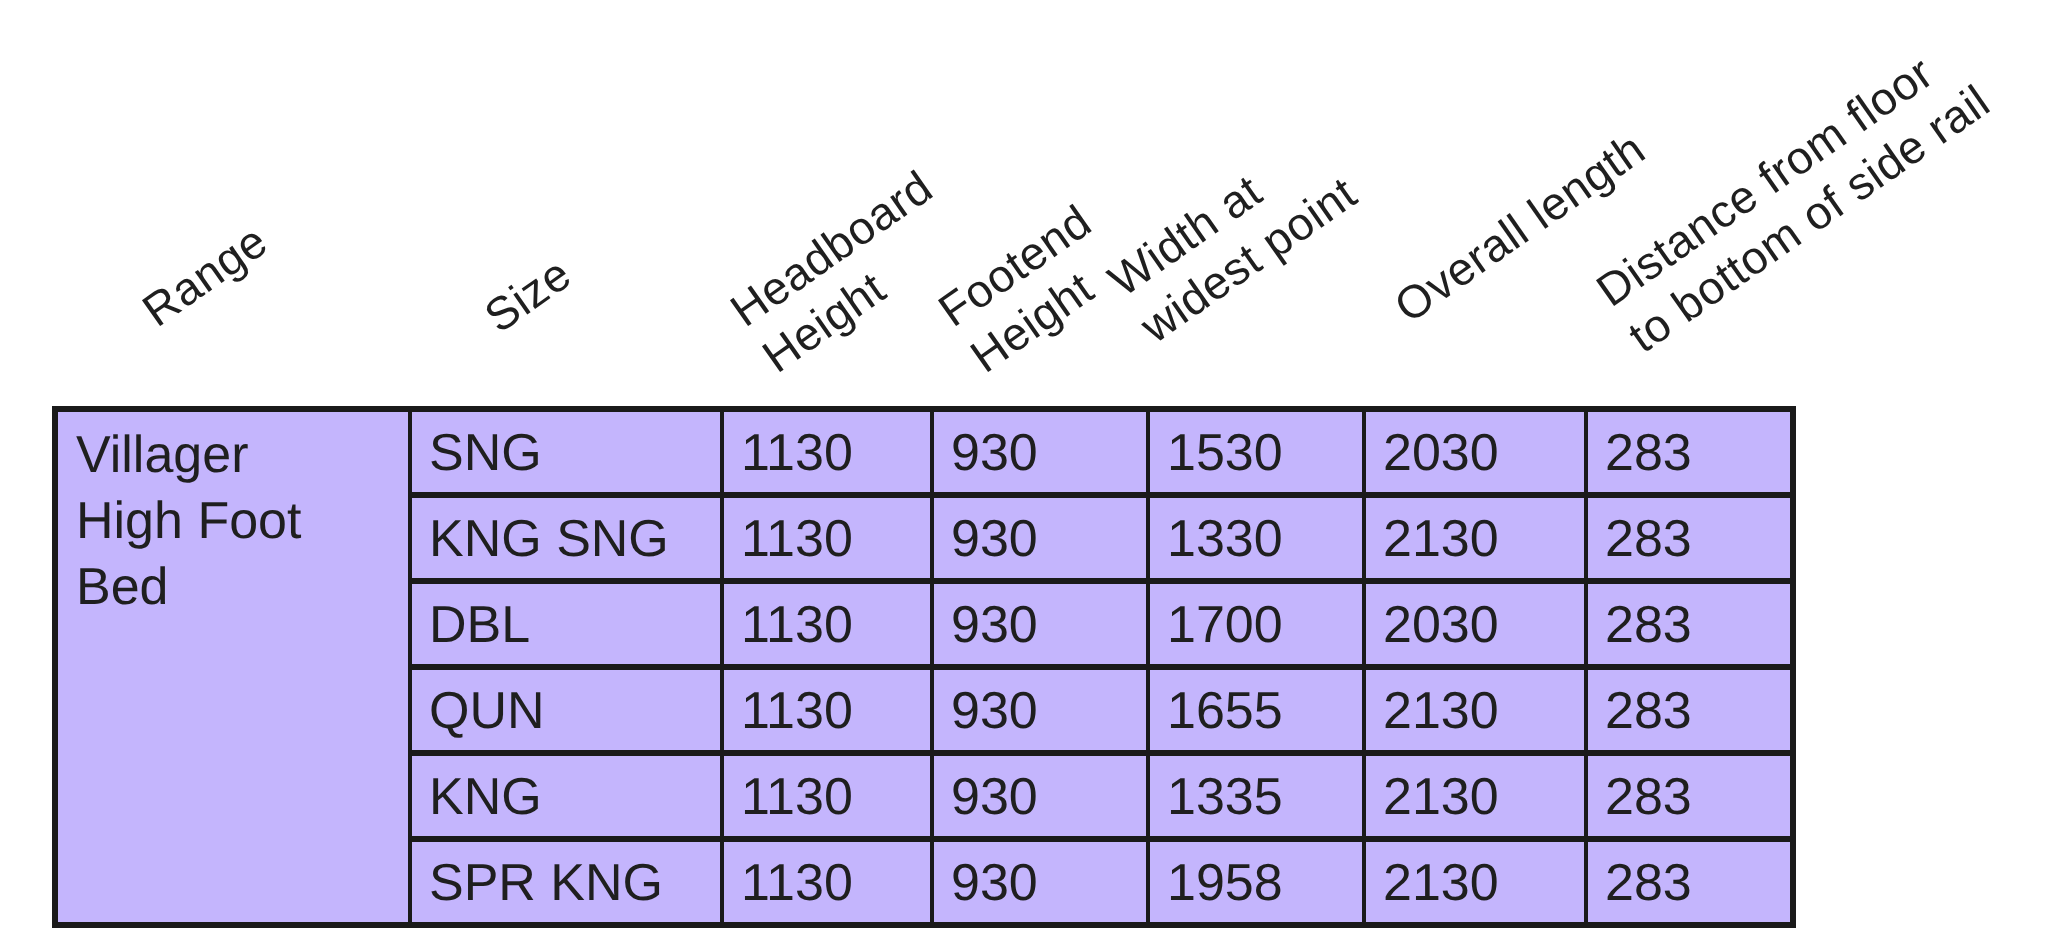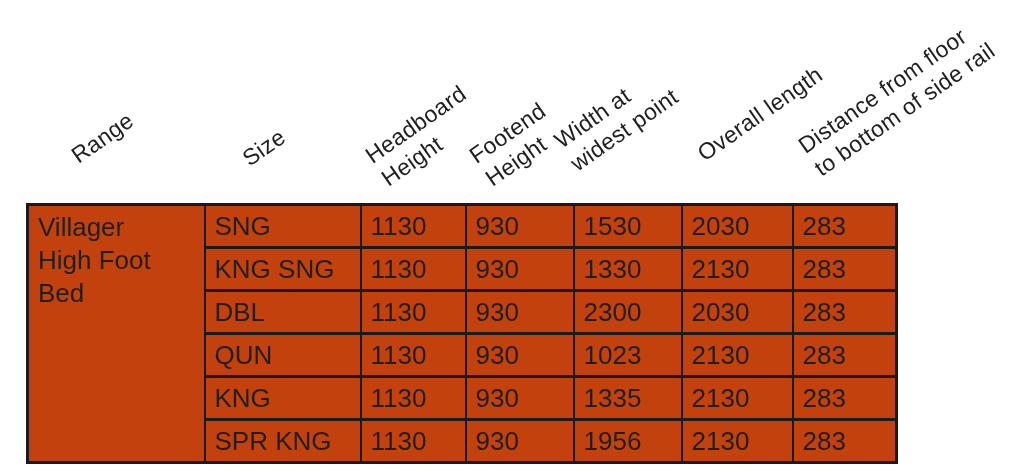--- a/index.html
+++ b/index.html
@@ -45,21 +45,21 @@
 
   
   #spec-table {
     position: absolute;
     left: 26px;
     top: 203px;
     border-collapse: collapse;
     table-layout: fixed;
     width: 869px;
     border: 3px solid #1a1a1a;
-    background: #c2410c;
+    background: #c4b5fd;
   }
   #spec-table td {
     border: 2px solid #1a1a1a;
     border-top-width: 3px;
     border-bottom-width: 3px;
     font-size: 26px;
     height: 40px;
     padding: 0 4px 0 9px;
     vertical-align: middle;
     white-space: nowrap;
@@ -133,44 +133,44 @@
         <td>1130</td>
         <td>930</td>
         <td>1330</td>
         <td>2130</td>
         <td>283</td>
       </tr>
       <tr>
         <td>DBL</td>
         <td>1130</td>
         <td>930</td>
-        <td>2300</td>
+        <td>1700</td>
         <td>2030</td>
         <td>283</td>
       </tr>
       <tr>
         <td>QUN</td>
         <td>1130</td>
         <td>930</td>
-        <td>1023</td>
+        <td>1655</td>
         <td>2130</td>
         <td>283</td>
       </tr>
       <tr>
         <td>KNG</td>
         <td>1130</td>
         <td>930</td>
         <td>1335</td>
         <td>2130</td>
         <td>283</td>
       </tr>
       <tr>
         <td>SPR KNG</td>
         <td>1130</td>
         <td>930</td>
-        <td>1956</td>
+        <td>1958</td>
         <td>2130</td>
         <td>283</td>
       </tr>
     </tbody>
   </table>
 
 </div>
 
 </body></html>

